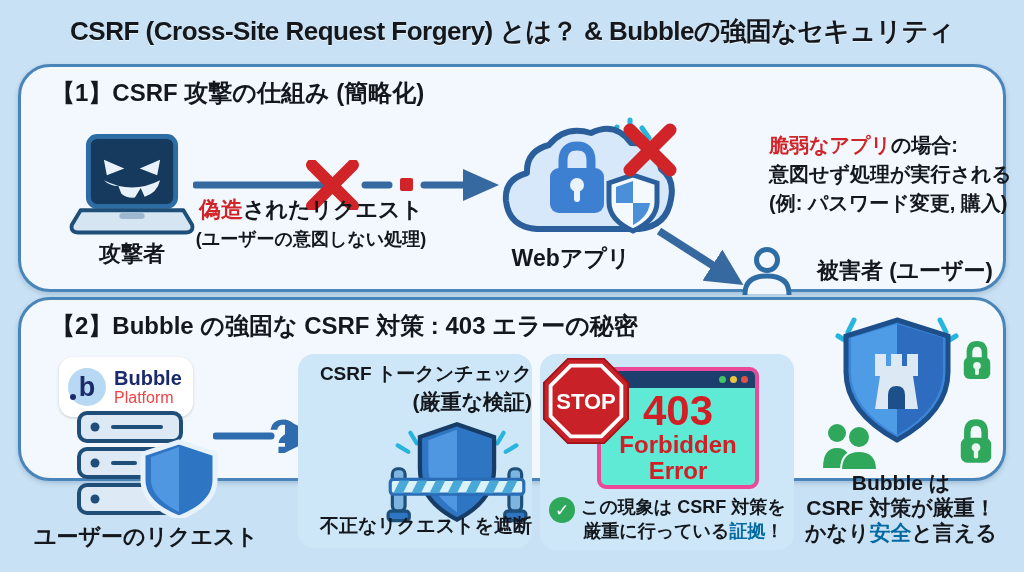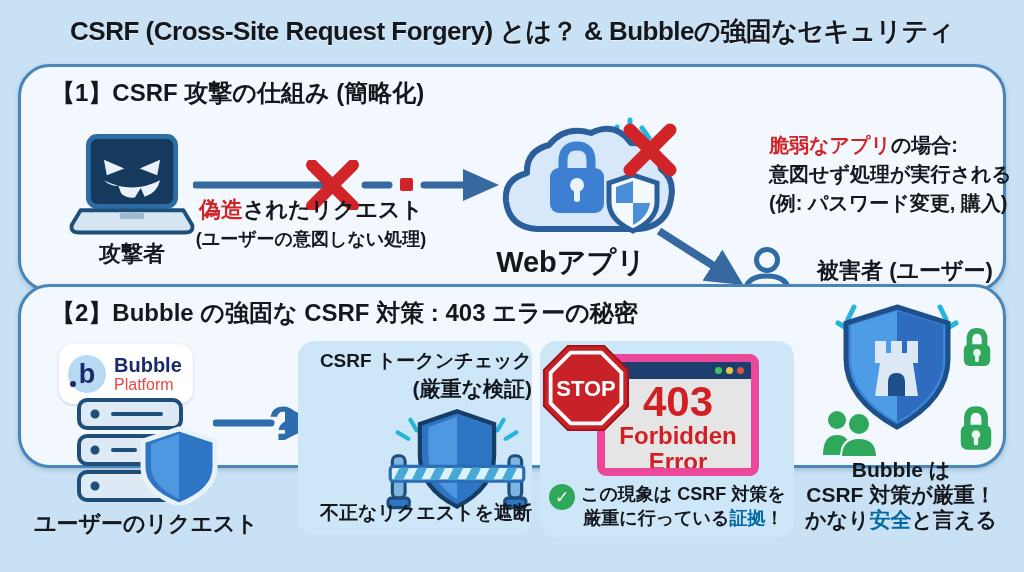--- a/index.html
+++ b/index.html
@@ -3,21 +3,21 @@
 <meta charset="utf-8">
 <style>
   html,body{margin:0;padding:0;}
   .canvas{position:relative;width:1024px;height:572px;background:#c9e1f4;overflow:hidden;
           font-family:"Liberation Sans","DejaVu Sans",sans-serif;color:#14181d;}
   .title{position:absolute;top:14px;left:0;width:100%;text-align:center;
          font-size:26px;font-weight:800;letter-spacing:-0.5px;text-shadow:0 1px 0 rgba(255,255,255,.6);}
   .panel{position:absolute;left:18px;width:988px;background:#f2f8fd;border:3px solid #4a85ba;
          border-radius:32px;box-sizing:border-box;box-shadow:0 2px 5px rgba(40,80,120,.25);}
   #panel1{top:64px;height:228px;}
-  #panel2{top:284px;height:184px;}
+  #panel2{top:297px;height:184px;}
   .panel-heading{position:absolute;left:30px;top:10px;font-size:24px;font-weight:800;}
   .abs{position:absolute;}
   .lbl{font-weight:800;font-size:22px;text-align:center;}
   .red{color:#d02428;}
   .green{color:#0369a1;}
   .forged{left:120px;top:128px;width:340px;text-align:center;font-weight:800;}
   .forged .l1{font-size:22px;}
   .forged .l2{font-size:18px;margin-top:2px;}
   .vuln{left:748px;top:64px;width:250px;font-weight:800;font-size:20px;line-height:1.45;}
   
@@ -29,22 +29,22 @@
                  font-size:27px;font-weight:800;color:#1b2a6b;}
   .bubble-dot{position:absolute;left:2px;bottom:6px;width:6px;height:6px;border-radius:50%;background:#1b2a6b;}
   .bubble-name{font-size:20px;font-weight:800;color:#1b2a6b;line-height:1.05;}
   .bubble-sub{font-size:16px;font-weight:500;color:#ef4444;line-height:1.1;}
   .token-box{left:277px;top:54px;width:234px;height:194px;background:#cde7f8;border-radius:16px;
              text-align:right;box-sizing:border-box;padding-top:7px;}
   .token-title{font-size:19px;font-weight:800;}
   .token-sub{font-size:21px;font-weight:800;margin-top:1px;}
   .token-caption{position:absolute;bottom:9px;left:0;width:100%;font-size:19px;font-weight:800;}
   .err-box{left:519px;top:54px;width:254px;height:196px;background:#cde7f8;border-radius:16px;}
-  .browser{position:absolute;left:57px;top:13px;width:162px;height:122px;background:#e5e5e5;
-           border:8px solid #ec4899;border-radius:9px;box-sizing:border-box;overflow:hidden;}
+  .browser{position:absolute;left:57px;top:13px;width:162px;height:122px;background:#5eead4;
+           border:4px solid #ec4899;border-radius:9px;box-sizing:border-box;overflow:hidden;}
   .browser-bar{height:17px;background:#1c3f6e;display:flex;justify-content:flex-end;
                align-items:center;gap:4px;padding-right:7px;}
   .dot{width:7px;height:7px;border-radius:50%;}
   .dot-green{background:#43c463;}.dot-yellow{background:#e6c643;}.dot-red{background:#dd5147;}
   .err-code{font-size:42px;font-weight:800;color:#d21f26;text-align:center;line-height:1.0;margin-top:2px;}
   .err-line{font-size:24px;font-weight:800;color:#d21f26;text-align:center;line-height:1.08;}
   .evidence{position:absolute;left:9px;top:141px;width:240px;display:flex;gap:6px;align-items:flex-start;}
   .check-circle{flex:0 0 auto;width:26px;height:26px;border-radius:50%;background:#2fa85c;color:#fff;
                 display:flex;align-items:center;justify-content:center;font-size:17px;font-weight:800;margin-top:2px;}
   .evidence-text{font-size:18px;font-weight:800;line-height:1.35;text-align:center;}
@@ -102,21 +102,21 @@
         <rect x="59" y="57" width="54" height="45" rx="9" fill="#3d7fd0"></rect>
         <circle cx="86" cy="74" r="7" fill="#eaf3fb"></circle>
         <rect x="83" y="78" width="6" height="13" rx="3" fill="#eaf3fb"></rect>
       </g>
       <g transform="translate(118,64)">
         <path d="M24,0 L48,8 V27 Q48,45 24,56 Q0,45 0,27 V8 Z" fill="#f4f9fe" stroke="#2b5f9c" stroke-width="5"></path>
         <path d="M24,6 L7,12 V28 H24 Z" fill="#4c8fd9"></path>
         <path d="M24,28 H41 Q39,42 24,50 Z" fill="#4c8fd9"></path>
       </g>
     </svg>
-    <div class="abs lbl" style="left:470px;top:176px;width:160px;font-size:29px;">Webアプリ</div>
+    <div class="abs lbl" style="left:470px;top:176px;width:160px;font-size:23px;">Webアプリ</div>
 
     <svg class="abs" style="left:600px;top:54px;" width="58" height="58" viewBox="0 0 58 58">
       <g stroke="#d02428" stroke-width="13" stroke-linecap="round">
         <line x1="9" y1="9" x2="49" y2="49"></line>
           <line x1="49" y1="9" x2="9" y2="49"></line>
       </g>
     </svg>
 
     <div class="abs vuln">
       <div><span class="red">脆弱なアプリ</span><span>の場合:</span></div>

